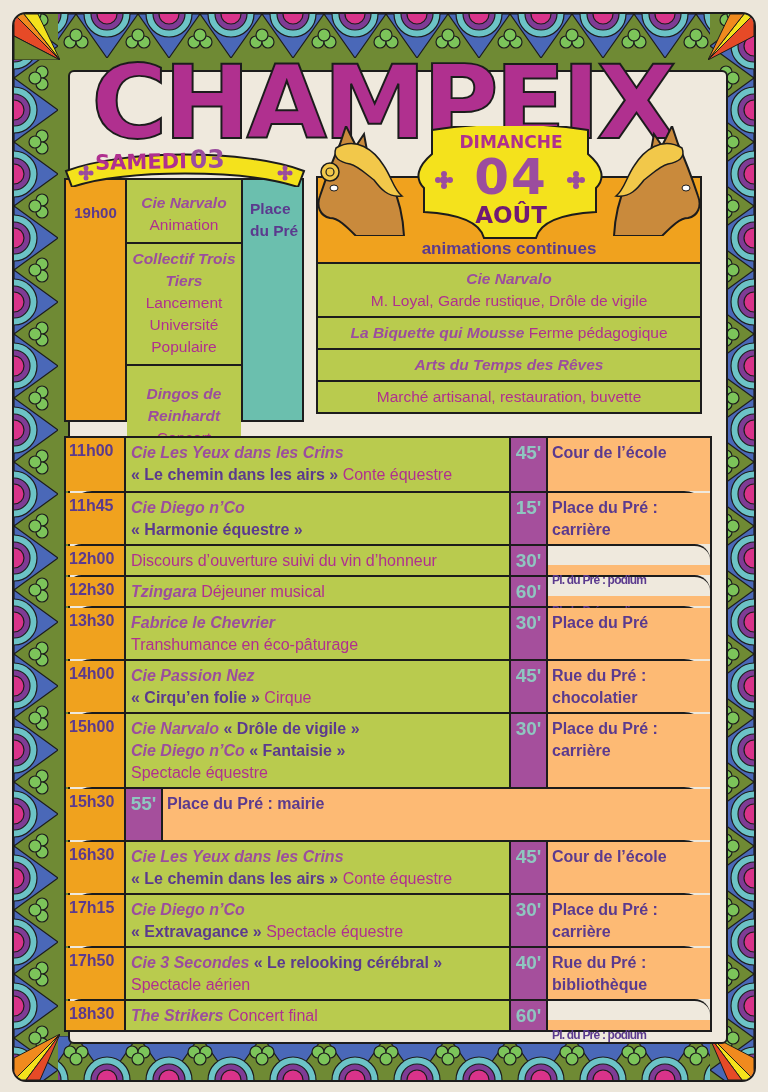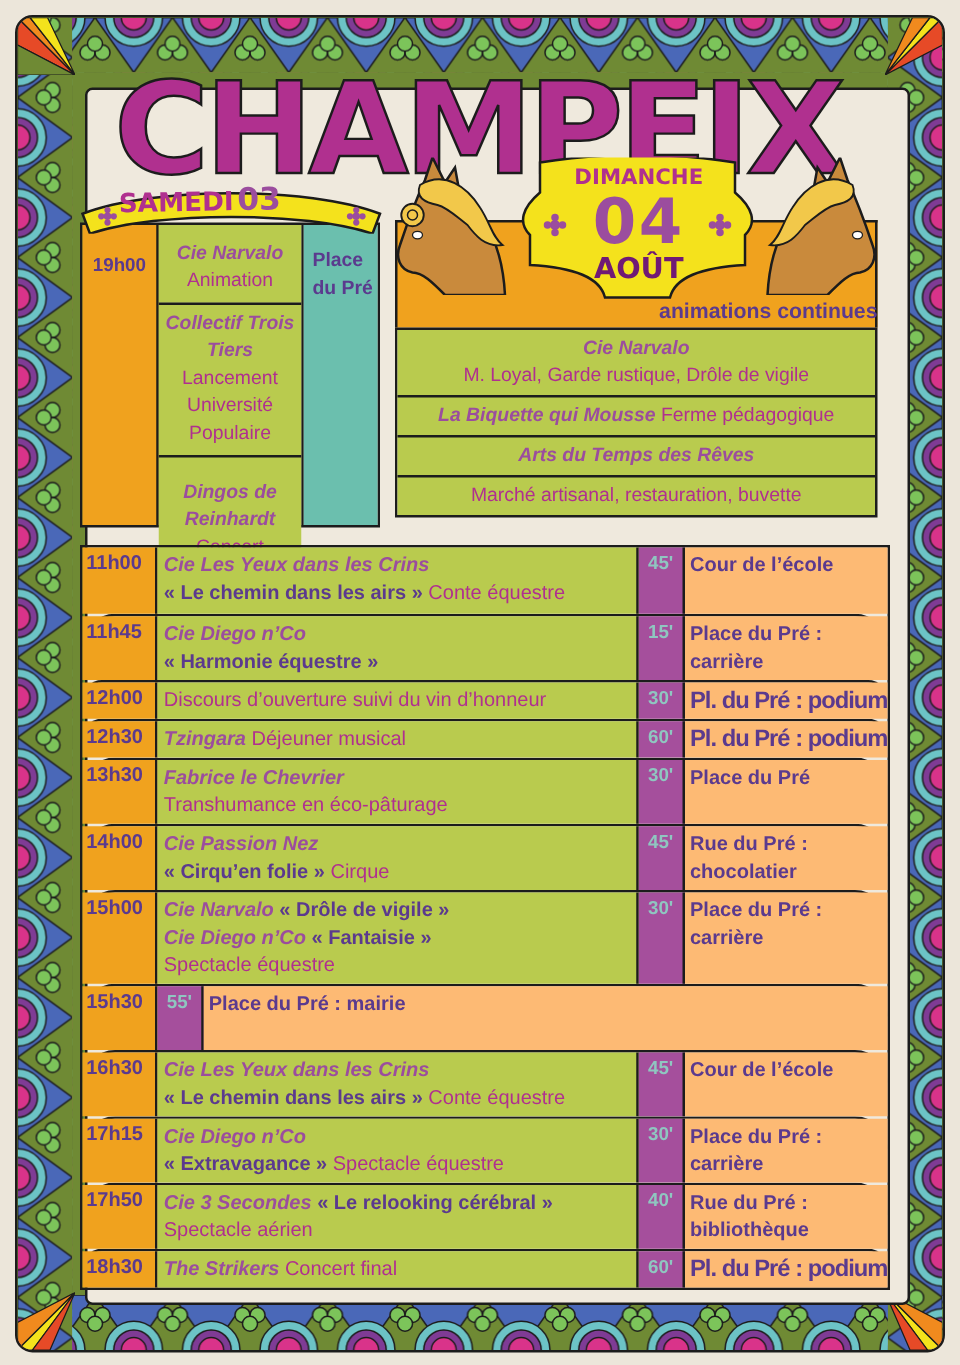--- a/index.html
+++ b/index.html
@@ -103,21 +103,21 @@
   .sun-num {
     position: absolute; left: 120px; top: 22px; width: 150px; text-align: center;
     font-family: "DejaVu Sans", sans-serif; font-weight: bold; font-size: 50px; color: #9b4d9e;
     letter-spacing: 2px;
   }
   .sun-month {
     position: absolute; left: 120px; top: 76px; width: 150px; text-align: center;
     font-family: "DejaVu Sans", sans-serif; font-weight: bold; font-size: 23px; color: #701a75;
   }
   .sun-sub {
-    position: absolute; left: 0; top: 113px; width: 386px; text-align: right;
+    position: absolute; left: 0; top: 113px; width: 386px; text-align: center;
     color: #5b3a8e; font-weight: bold; font-size: 17px;
   }
   .sun-list {
     position: absolute; left: 0; top: 136px; width: 386px;
     border: 2px solid #1c1c1c;
   }
   .sun-item {
     background: #b9cb4e; text-align: center; color: #b0308f;
     font-size: 15.5px; line-height: 22px; padding: 4px 2px;
   }
@@ -136,27 +136,27 @@
     font-size: 16px; padding: 4px 0 0 3px; border-right: 2px solid #1c1c1c;
   }
   .c-act {
     width: 385px; background: #b9cb4e; font-size: 16px; line-height: 22px;
     padding: 4px 0 4px 5px; border-right: 2px solid #1c1c1c; color: #b0308f;
   }
   .c-act .co { font-style: italic; font-weight: bold; color: #9b4d9e; }
   .c-act .ti { font-weight: bold; color: #5b3a8e; }
   .c-dur {
     width: 37px; background: #a54f9c; color: #8fc6c0; font-weight: bold;
-    font-size: 15px; text-align: center; padding-top: 4px; border-right: 2px solid #1c1c1c;
+    font-size: 19px; text-align: center; padding-top: 4px; border-right: 2px solid #1c1c1c;
   }
   .c-place {
     flex: 1; background: #fdba74; color: #5b3a8e; font-weight: bold; font-size: 16px;
     line-height: 22px; padding: 4px 0 0 4px;
   }
-  .c-place.tight { letter-spacing: -0.8px; font-size: 19px; }
+  .c-place.tight { letter-spacing: -0.8px; font-size: 12px; margin-top: 19px; }
 </style>
 </head>
 <body>
 
 <div class="frame">
   <div class="band band-top">
     <svg width="744" height="44" viewBox="0 0 744 44">
       <defs>
         <pattern id="pt" x="0" y="0" width="62" height="44" patternUnits="userSpaceOnUse">
           <rect width="62" height="44" fill="#6f8a34"></rect>

